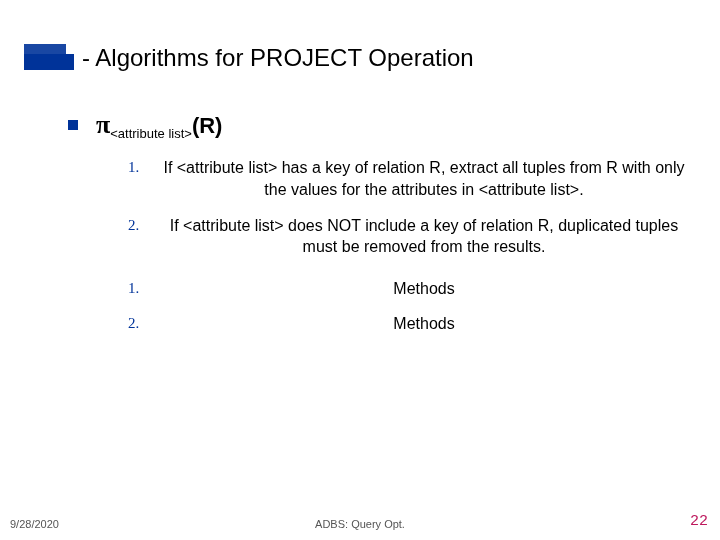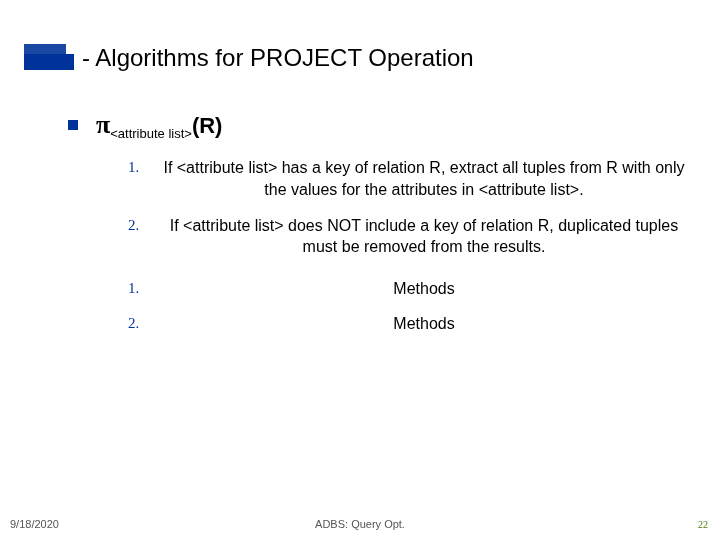--- a/index.html
+++ b/index.html
@@ -120,23 +120,23 @@
     bottom: 10px;
     text-align: center;
     font-size: 11px;
     color: #555;
     font-family: Arial, sans-serif;
   }
   .footer-right {
     position: absolute;
     right: 12px;
     bottom: 10px;
-    font-size: 10px;
-    color: #4d7c0f;
-    font-family: Liberation Serif, serif;
+    font-size: 15px;
+    color: #be185d;
+    font-family: Liberation Mono, monospace;
   }
 </style>
 </head>
 <body>
 
 <div class="slide">
 
   <div class="title-bar"></div>
   <div class="title">- Algorithms for PROJECT Operation</div>
 
@@ -167,17 +167,17 @@
         <div class="txt">Methods</div>
       </div>
       <div class="numitem">
         <div class="num">2.</div>
         <div class="txt">Methods</div>
       </div>
     </div>
 
   </div>
 
-  <div class="footer-left">9/18/2020</div>
+  <div class="footer-left">9/28/2020</div>
   <div class="footer-center">ADBS: Query Opt.</div>
   <div class="footer-right">22</div>
 
 </div>
 
 </body></html>

